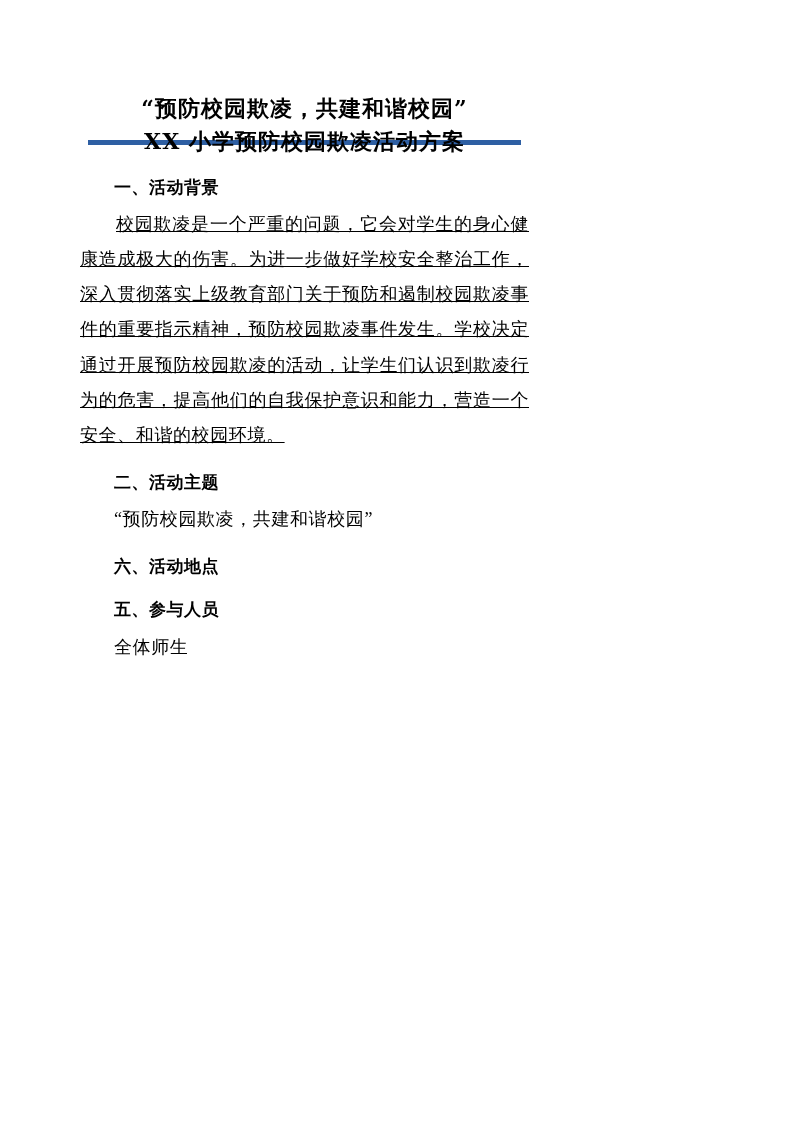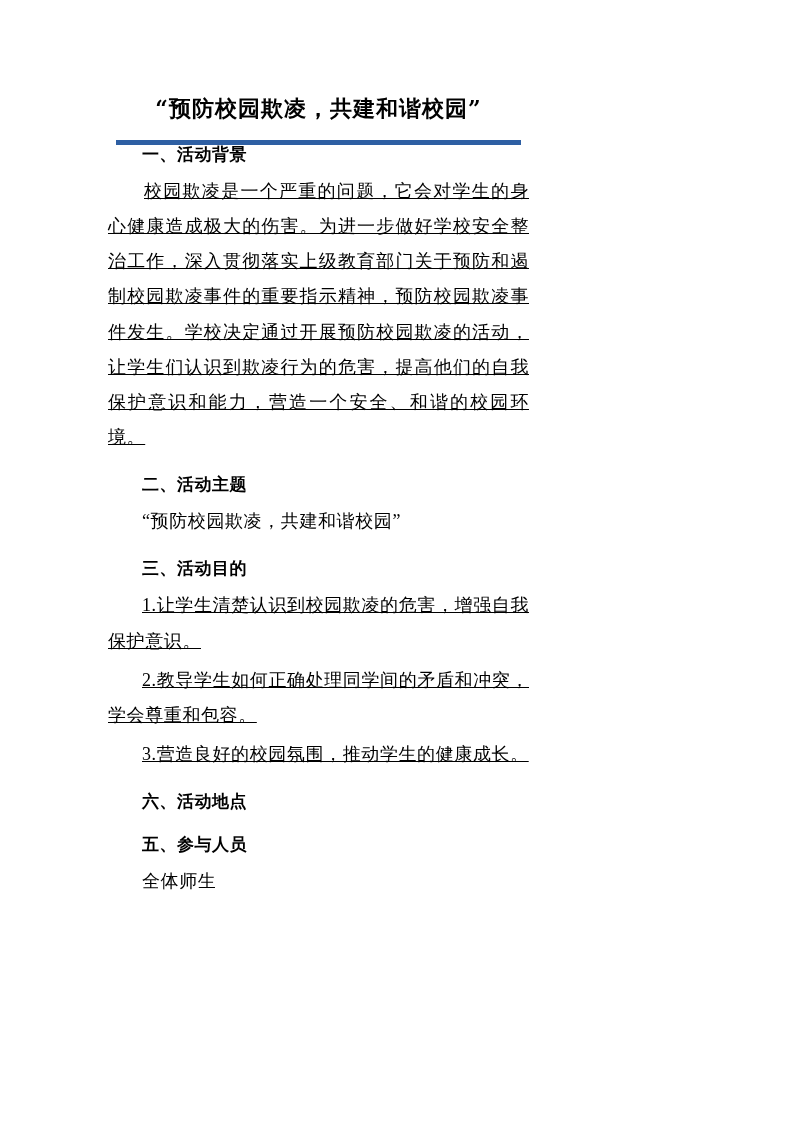--- a/index.html
+++ b/index.html
@@ -15,21 +15,21 @@
     position: relative;
     overflow: hidden;
   }
   .page {
     position: absolute;
     left: 0;
     top: 0;
     width: 641px;
     height: 1122px;
     box-sizing: border-box;
-    padding: 92px 112px 60px 108px;
+    padding: 92px 112px 60px 80px;
   }
   .title-block {
     text-align: center;
     position: relative;
   }
   .doc-title-line1 {
     font-family: "DejaVu Serif", "Liberation Serif", serif;
     font-size: 22px;
     font-weight: 700;
     letter-spacing: 1px;
@@ -86,38 +86,33 @@
   }
 </style>
 </head>
 <body>
 
 <div class="page">
 
   <div class="title-block">
     <div class="doc-title-line1">“预防校园欺凌，共建和谐校园”</div>
     <div class="title-rule" style="background: rgb(46, 95, 163);"></div>
+    <div class="doc-title-line2">XX 小学预防校园欺凌活动方案</div>
   </div>
 
   <div class="section">
     <div class="section-heading">一、活动背景</div>
     <div class="body-para">校园欺凌是一个严重的问题，它会对学生的身心健康造成极大的伤害。为进一步做好学校安全整治工作，深入贯彻落实上级教育部门关于预防和遏制校园欺凌事件的重要指示精神，预防校园欺凌事件发生。学校决定通过开展预防校园欺凌的活动，让学生们认识到欺凌行为的危害，提高他们的自我保护意识和能力，营造一个安全、和谐的校园环境。</div>
   </div>
 
   <div class="section">
     <div class="section-heading">二、活动主题</div>
     <div class="body-line">“预防校园欺凌，共建和谐校园”</div>
   </div>
 
-  <div class="section">
-    <div class="section-heading">三、活动目的</div>
-    <div class="body-para sub">1.让学生清楚认识到校园欺凌的危害，增强自我保护意识。</div>
-    <div class="body-para sub">2.教导学生如何正确处理同学间的矛盾和冲突，学会尊重和包容。</div>
-    <div class="body-para sub">3.营造良好的校园氛围，推动学生的健康成长。</div>
-  </div>
 
 
   <div class="section">
     <div class="section-heading">六、活动地点</div>
   </div>
 
   <div class="section">
     <div class="section-heading">五、参与人员</div>
     <div class="body-line">全体师生</div>
   </div>

